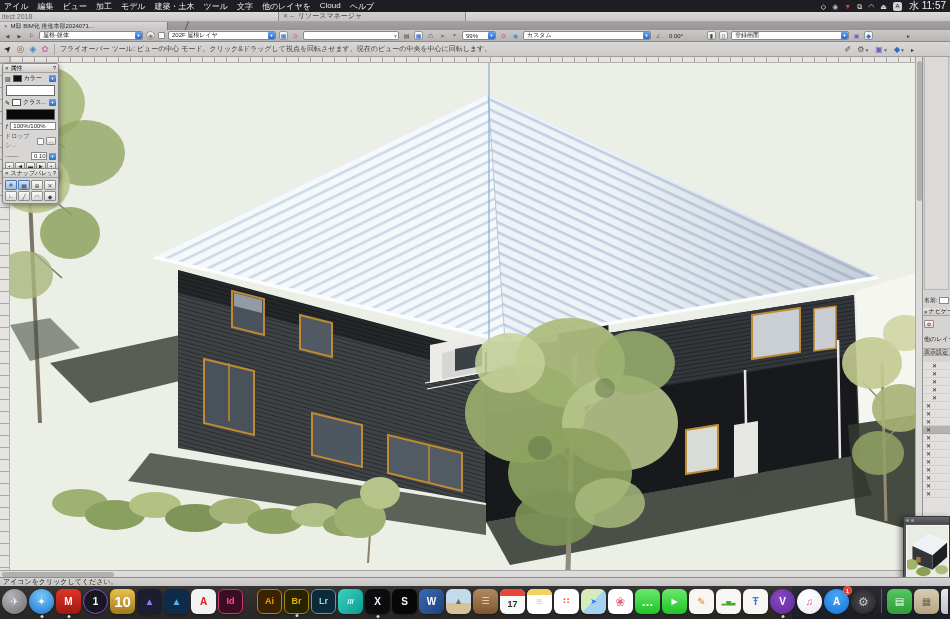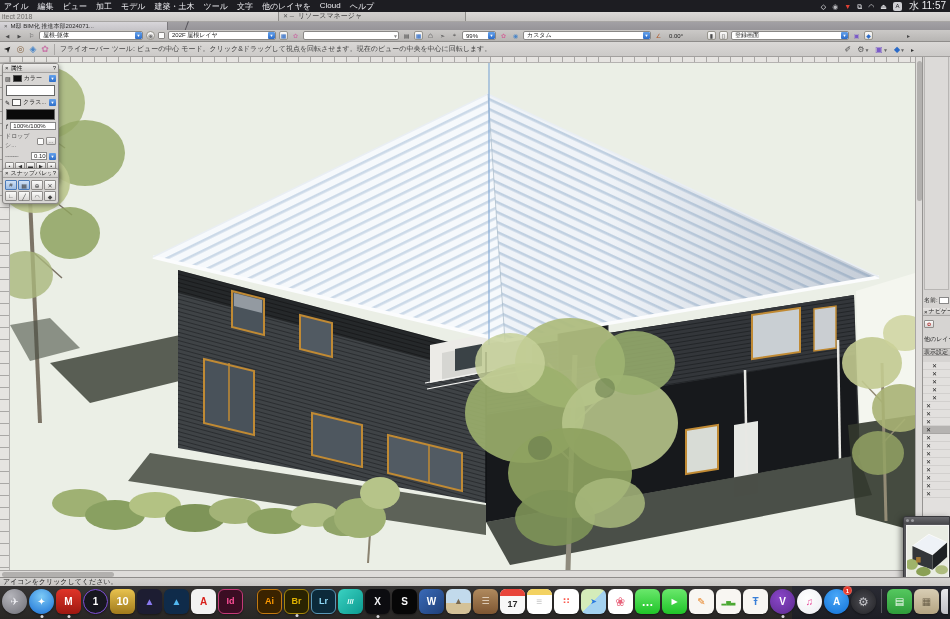--- a/index.html
+++ b/index.html
@@ -603,21 +603,21 @@
         <span class="rdot"></span>
       </div>
       <div class="app" style="background: linear-gradient(rgb(224, 52, 40), rgb(158, 24, 16)); color: rgb(255, 255, 255);">
         <span class="glyph">M</span>
         <span class="rdot"></span>
       </div>
       <div class="app circle" style="background: rgb(23, 23, 31); color: rgb(255, 255, 255); border: 1px solid rgb(128, 80, 216);">
         <span class="glyph">1</span>
       </div>
       <div class="app" style="background: linear-gradient(rgb(232, 194, 78), rgb(160, 122, 28)); color: rgb(255, 255, 255);">
-        <span class="glyph" style="font-size: 11px;">10</span>
+        <span class="glyph" style="font-size: 15px;">10</span>
       </div>
       <div class="app" style="background: rgb(29, 29, 50); color: rgb(138, 122, 240);">
         <span class="glyph">▲</span>
       </div>
       <div class="app" style="background: rgb(15, 43, 74); color: rgb(82, 184, 240);">
         <span class="glyph">▲</span>
       </div>
       <div class="app" style="background: rgb(242, 242, 242); color: rgb(216, 32, 28);">
         <span class="glyph">A</span>
       </div>

